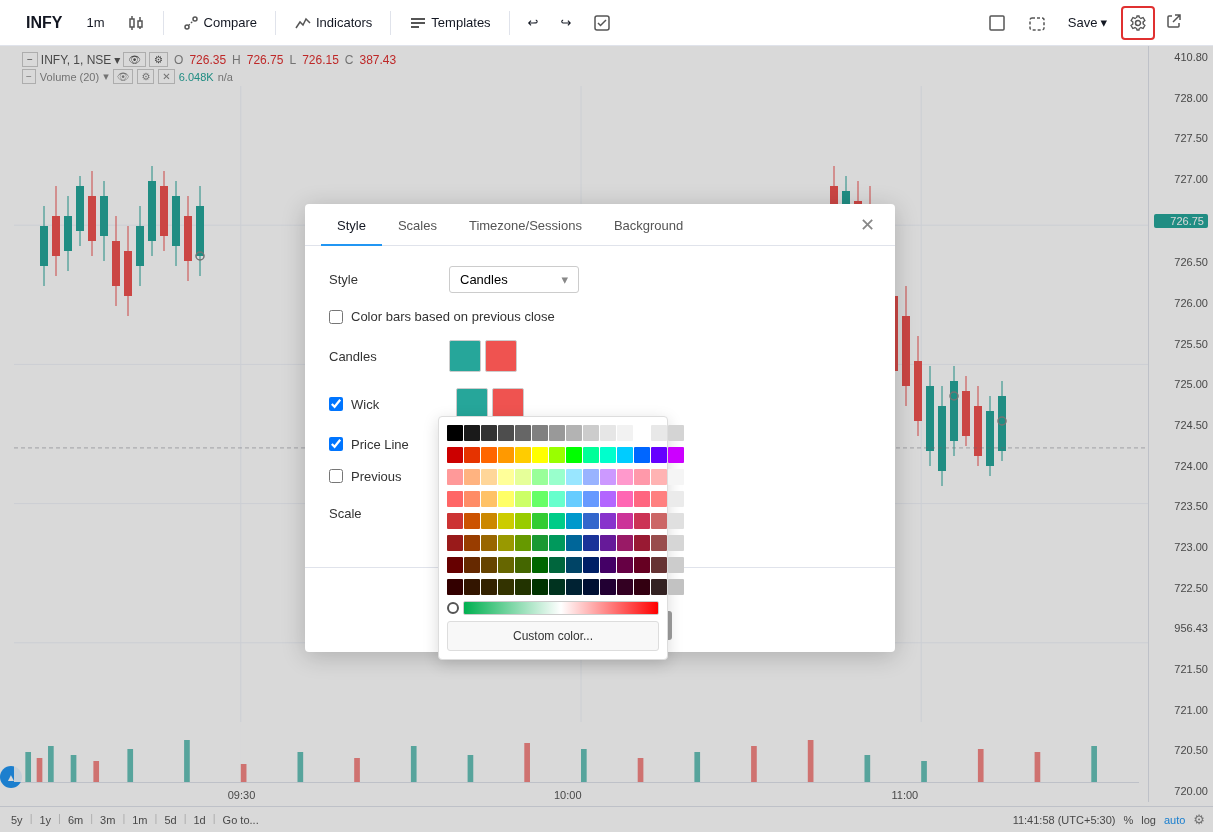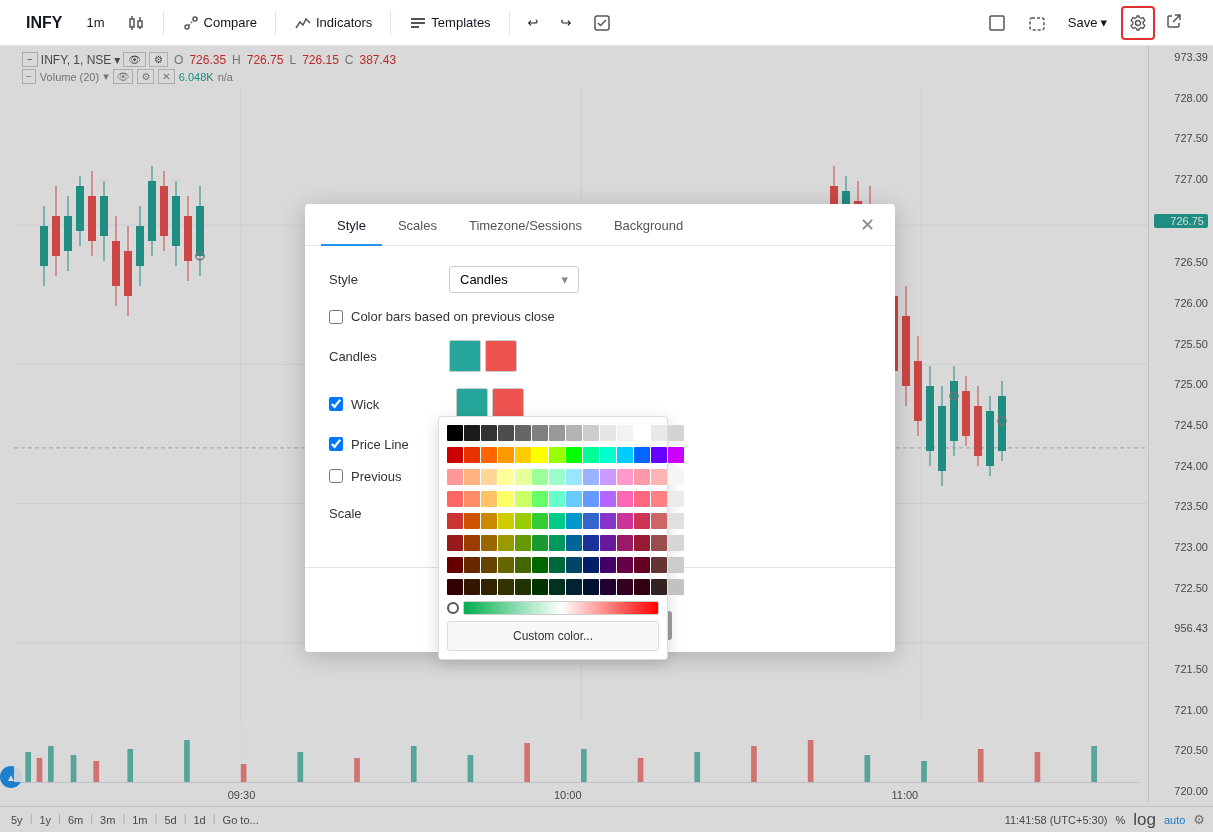--- a/index.html
+++ b/index.html
@@ -66,21 +66,21 @@
       position: absolute; bottom: 0; left: 0; right: 0; height: 26px;
       border-top: 1px solid #e0e3eb; background: #fff;
       display: flex; align-items: center; font-size: 11px; color: #555;
     }
     .bottom-bar-left { display: flex; gap: 2px; padding: 0 6px; }
     .period-btn { padding: 2px 5px; border: none; background: none; cursor: pointer; color: #555; font-size: 11px; }
     .period-sep { color: #ccc; }
     .bottom-bar-right { margin-left: auto; display: flex; align-items: center; gap: 8px; padding-right: 8px; }
     .time-display { color: #555; }
     .pct-btn { border: none; background: none; cursor: pointer; color: #555; font-size: 11px; }
-    .log-btn { border: none; background: none; cursor: pointer; color: #555; font-size: 17px; }
+    .log-btn { border: none; background: none; cursor: pointer; color: #555; font-size: 11px; }
     .auto-btn { border: none; background: none; cursor: pointer; color: #2196f3; font-size: 11px; }
     .settings-gear { font-size: 13px; color: #888; cursor: pointer; }
 
     
     .candle-chart {
       position: absolute; left: 14px; top: 40px; right: 65px; bottom: 50px;
       background: #fff; overflow: hidden;
     }
 
     
@@ -379,21 +379,21 @@
       <line x1="0" y1="52%" x2="100%" y2="52%" stroke="#787b86" stroke-width="0.5" stroke-dasharray="4,3"></line>
 
       <circle cx="186" cy="170" r="4" fill="none" stroke="#888" stroke-width="1.5"></circle>
       <circle cx="820" cy="140" r="4" fill="none" stroke="#888" stroke-width="1.5"></circle>
       <circle cx="940" cy="310" r="4" fill="none" stroke="#888" stroke-width="1.5"></circle>
       <circle cx="988" cy="335" r="4" fill="none" stroke="#888" stroke-width="1.5"></circle>
     </svg>
   </div>
 
   <div class="price-scale">
-    <span class="price-label">973.39</span>
+    <span class="price-label">410.80</span>
     <span class="price-label">728.00</span>
     <span class="price-label">727.50</span>
     <span class="price-label">727.00</span>
     <span class="price-label current">726.75</span>
     <span class="price-label">726.50</span>
     <span class="price-label">726.00</span>
     <span class="price-label">725.50</span>
     <span class="price-label">725.00</span>
     <span class="price-label">724.50</span>
     <span class="price-label">724.00</span>

